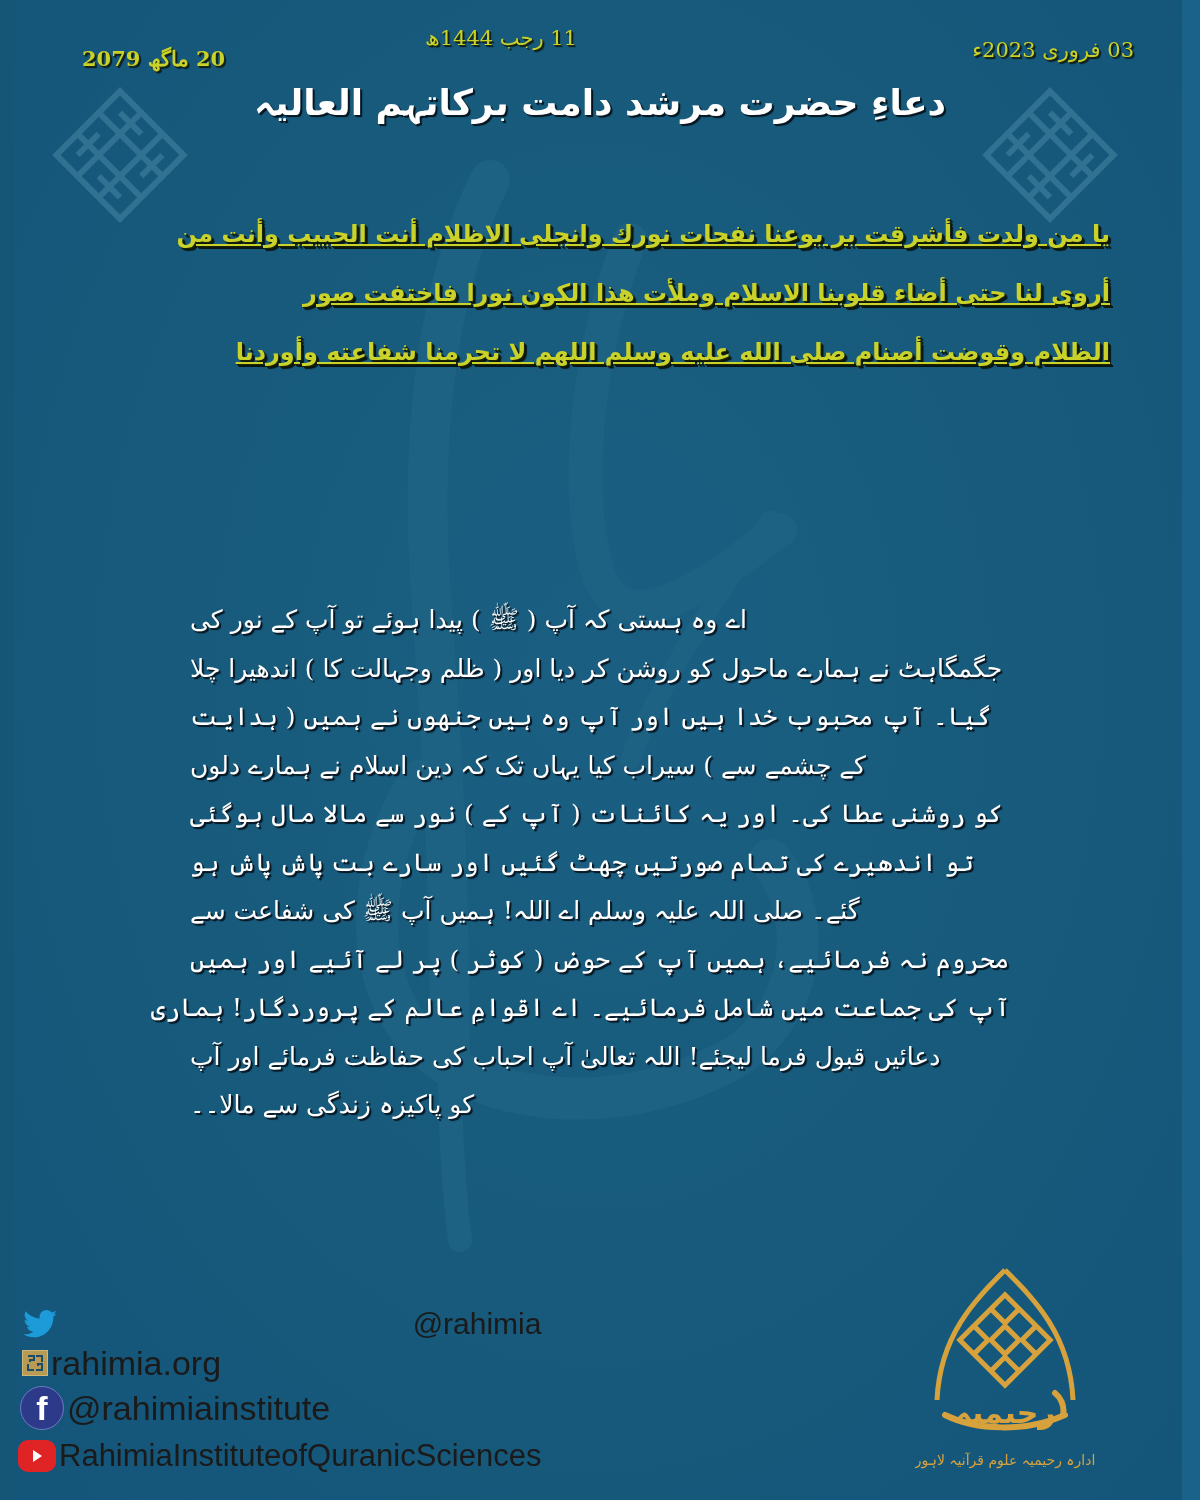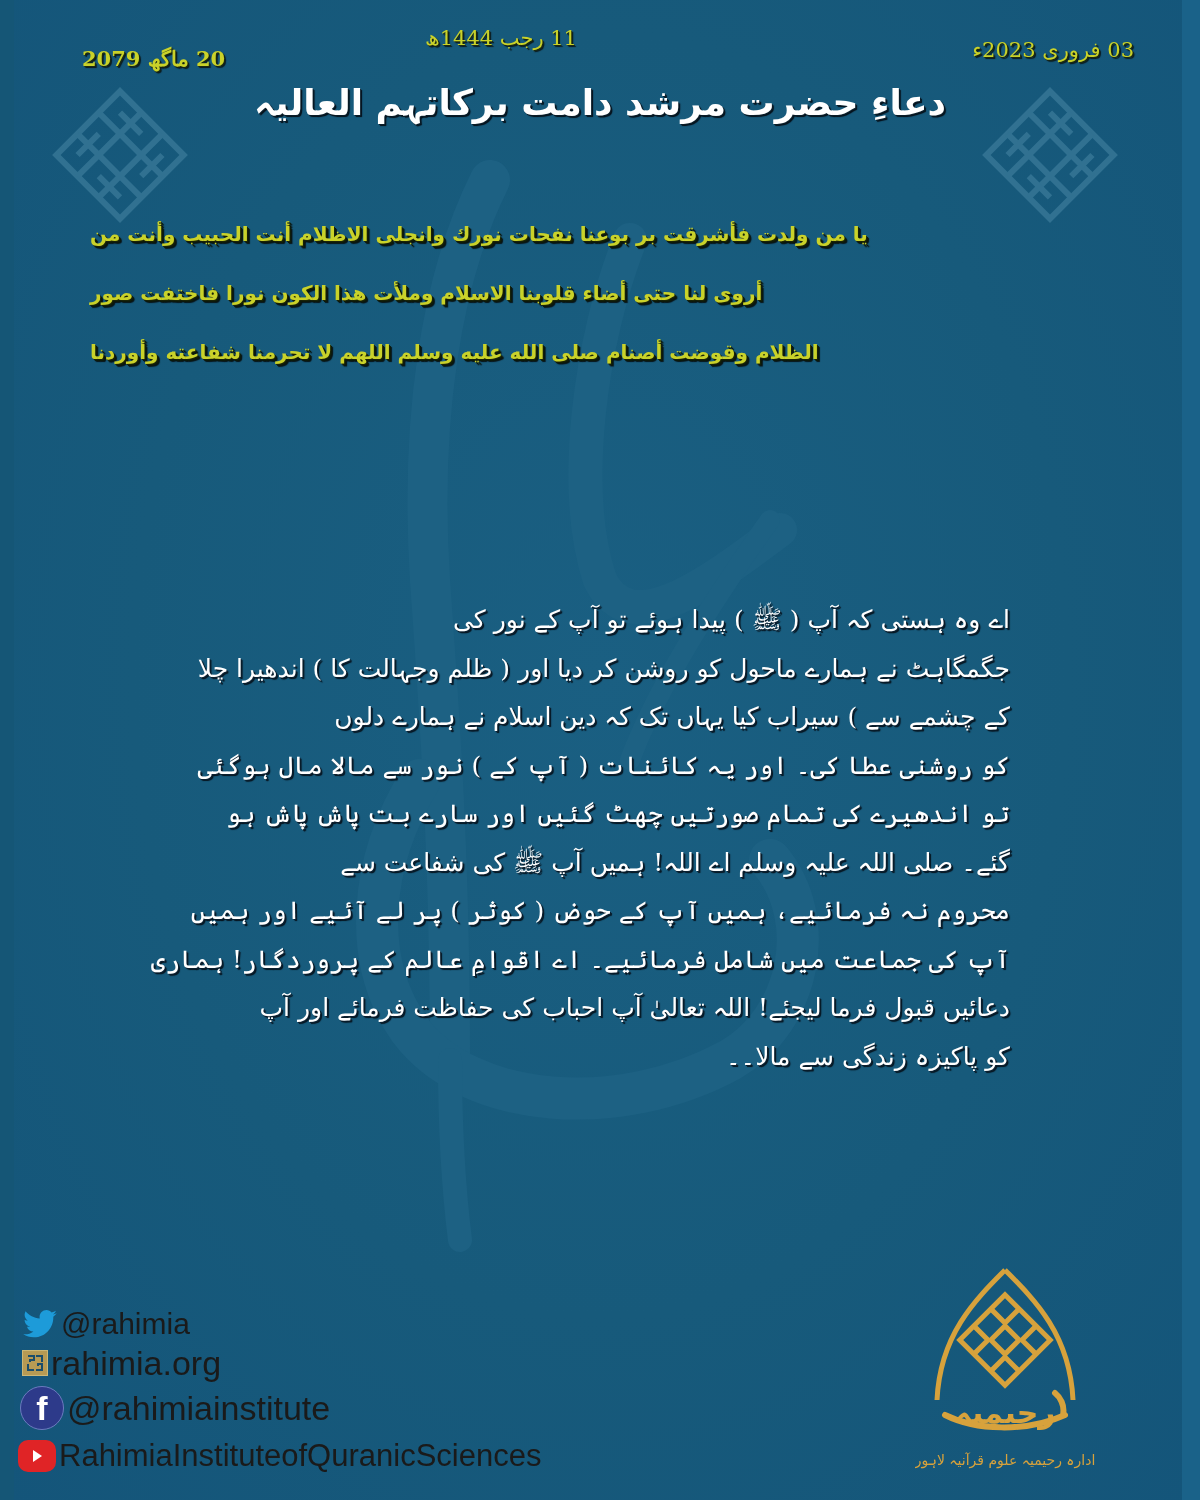--- a/index.html
+++ b/index.html
@@ -65,55 +65,56 @@
     font-size: 36px;
     font-weight: bold;
     direction: rtl;
     text-shadow: 1px 1px 0 #0a1e2a, 2px 2px 1px #050f18;
   }
 
   .arabic {
     position: absolute;
     top: 205px; left: 90px; width: 1020px;
     direction: rtl;
-    text-align: left;
+    text-align: right;
     color: #c9d22a;
-    font-size: 20px;
+    font-size: 24px;
     font-weight: bold;
     line-height: 59px;
     text-shadow: 1px 1px 0 #1a2308, 2px 2px 0 #0d1a0a, 3px 3px 1px #081418;
+    text-decoration: underline;
   }
   .arabic .line { display: block; white-space: nowrap; }
 
   .urdu {
     position: absolute;
     top: 596px; left: 190px; width: 820px;
     direction: rtl;
-    text-align: right;
+    text-align: left;
     color: #ffffff;
     font-family: "DejaVu Serif", serif;
     font-size: 25px;
     line-height: 48.5px;
     text-shadow: 1px 1px 0 #0b2030, 2px 2px 1px #06141f;
   }
   .urdu .line { display: block; white-space: nowrap; }
 
   .social {
     position: absolute;
     left: 18px;
     top: 1305px;
     font-family: "Liberation Sans", sans-serif;
     color: #1a1a1a;
   }
   .social-row {
     display: flex;
     align-items: center;
     white-space: nowrap;
   }
-  .row-twitter { height: 38px; font-size: 30px; }
+  .row-twitter { height: 38px; font-size: 30px; justify-content: space-between; }
   .row-web { height: 40px; font-size: 34px; }
   .row-fb { height: 50px; font-size: 34px; }
   .row-yt { height: 46px; font-size: 31px; }
   .social-row .txt { margin-left: 3px; }
 
   .ico-twitter { width: 36px; height: 28px; margin-left: 4px; }
   .ico-web {
     width: 24px; height: 24px; margin-left: 4px;
     background: #b79a54; border: 1px solid #ccb776;
     display: inline-block; position: relative;
@@ -179,20 +180,21 @@
 
   <div class="arabic">
     <span class="line">يا من ولدت فأشرقت بر بوعنا نفحات نورك وانجلى الاظلام أنت الحبيب وأنت من</span>
     <span class="line">أروى لنا حتى أضاء قلوبنا الاسلام وملأت هذا الكون نورا فاختفت صور</span>
     <span class="line">الظلام وقوضت أصنام صلى الله عليه وسلم اللهم لا تحرمنا شفاعته وأوردنا</span>
   </div>
 
   <div class="urdu">
     <span class="line">اے وہ ہستی کہ آپ ( ﷺ ) پیدا ہوئے تو آپ کے نور کی</span>
     <span class="line">جگمگاہٹ نے ہمارے ماحول کو روشن کر دیا اور ( ظلم وجہالت کا ) اندھیرا چلا</span>
+    <span class="line">گیا۔ آپ محبوب خدا ہیں اور آپ وہ ہیں جنھوں نے ہمیں ( ہدایت</span>
     <span class="line">کے چشمے سے ) سیراب کیا یہاں تک کہ دین اسلام نے ہمارے دلوں</span>
     <span class="line">کو روشنی عطا کی۔ اور یہ کائنات ( آپ کے ) نور سے مالا مال ہوگئی</span>
     <span class="line">تو اندھیرے کی تمام صورتیں چھٹ گئیں اور سارے بت پاش پاش ہو</span>
     <span class="line">گئے۔ صلی اللہ علیہ وسلم اے اللہ! ہمیں آپ ﷺ کی شفاعت سے</span>
     <span class="line">محروم نہ فرمائیے، ہمیں آپ کے حوض ( کوثر ) پر لے آئیے اور ہمیں</span>
     <span class="line">آپ کی جماعت میں شامل فرمائیے۔ اے اقوامِ عالم کے پروردگار! ہماری</span>
     <span class="line">دعائیں قبول فرما لیجئے! اللہ تعالیٰ آپ احباب کی حفاظت فرمائے اور آپ</span>
     <span class="line">کو پاکیزہ زندگی سے مالا۔۔</span>
   </div>
 

